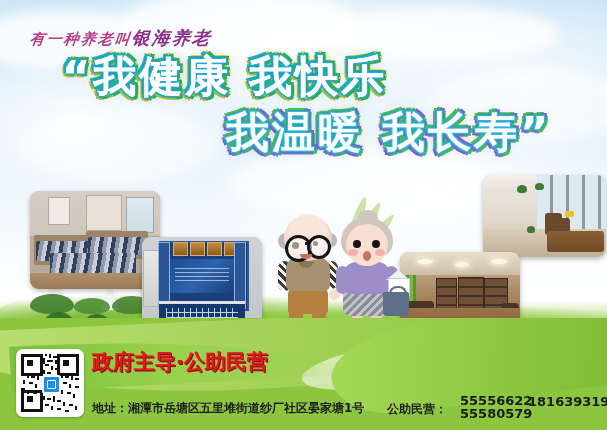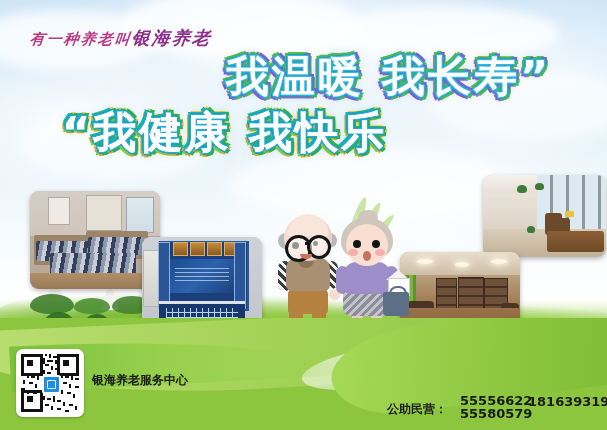--- a/index.html
+++ b/index.html
@@ -307,22 +307,22 @@
   <div class="cloud" style="left:330px;top:6px;width:230px;height:56px;"></div>
   <div class="cloud" style="left:430px;top:70px;width:210px;height:70px;opacity:.7;"></div>
   <div class="cloud" style="left:20px;top:110px;width:200px;height:70px;opacity:.65;"></div>
   <div class="cloud" style="left:230px;top:150px;width:280px;height:70px;opacity:.8;"></div>
 
   <div class="calli">
     <span>有一种养老叫</span><span class="big">银海养老</span>
   </div>
 
   <div class="slogan">
+    <div class="sl-line l1">“我健康 我快乐</div>
     <div class="sl-line l2">我温暖 我长寿”</div>
-    <div class="sl-line l1">“我健康 我快乐</div>
   </div>
 
   <div class="grass"></div>
   <div class="grass2"></div>
   <div class="hill-shade"></div>
 
   <div class="windmill" style="left:40px;top:262px;width:30px;height:46px;">
     <div class="wm-roof" style="left:5px;top:0;"></div>
     <div class="wm-body" style="left:6px;top:9px;"></div>
     <div class="wm-blade" style="left:13px;top:-6px;width:3px;height:20px;"></div>
@@ -522,21 +522,22 @@
       <div class="qr-pix" style="left:48px;top:50px;width:4px;height:2px;"></div>
       <div class="qr-pix" style="left:54px;top:52px;width:2px;height:4px;"></div>
       <div class="qr-pix" style="left:44px;top:56px;width:4px;height:2px;"></div>
       <div class="qr-pix" style="left:20px;top:56px;width:2px;height:2px;"></div>
       <div class="qr-logo">
           <i></i>
         </div>
     </div>
   </div>
 
-  <div class="org">银海养老服务中心</div>
+  <div class="headline">政府主导·公助民营</div>
+  <div class="addr">地址：湘潭市岳塘区五里堆街道纱厂社区晏家塘1号</div>
 
   <div class="tel-label">公助民营：</div>
   <div class="tel-nums">
     <div>55556622</div>
     <div>55580579</div>
   </div>
   <div class="tel-extra">18163931990</div>
 
 </div>
 

